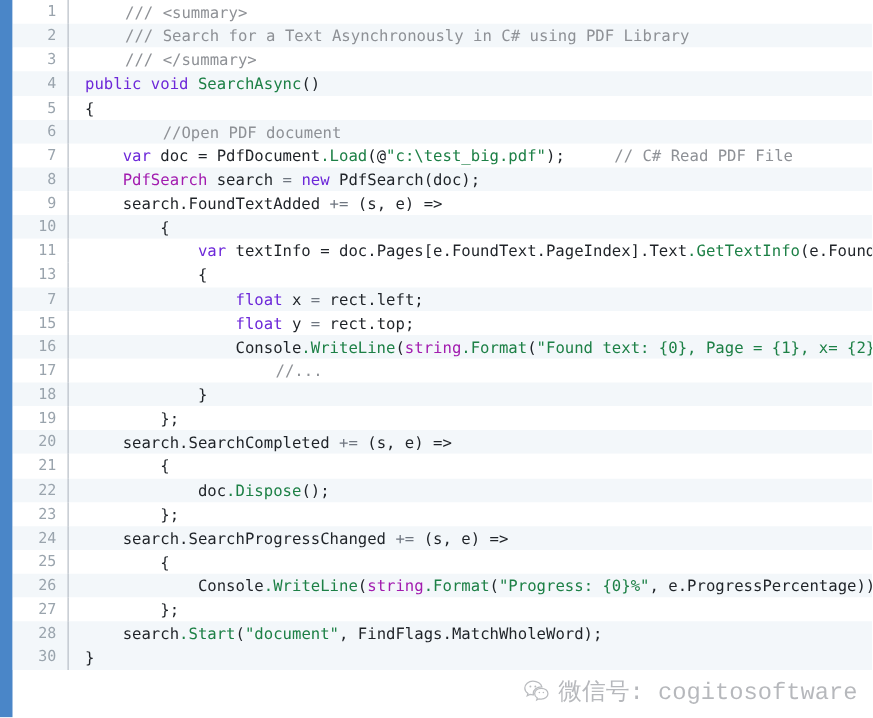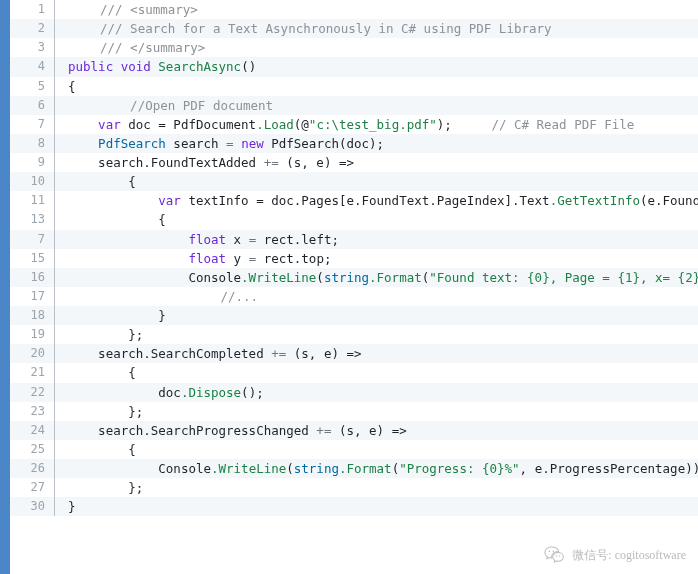--- a/index.html
+++ b/index.html
@@ -75,21 +75,21 @@
     flex: 1 1 auto;
     padding-left: 13px;
     color: #1f2328;
     overflow: hidden;
     text-overflow: clip;
   }
 
   
   .t-cmt  { color: #8e9196; margin-left: 32px; }          
   .t-kw   { color: #6d28d9; }          
-  .t-typ  { color: #0369a1; margin-top: 27px; }          
+  .t-typ  { color: #a21caf; margin-top: 27px; }          
   .t-mth  { color: #1d8046; }          
   .t-str  { color: #1d8046; }          
   .t-op   { color: #6f7680; }          
   .t-pln  { color: #1f2328; }          
 
   
   .watermark {
     position: absolute;
     right: 12px;
     bottom: 8px;
@@ -98,22 +98,22 @@
     gap: 7px;
     opacity: 0.42;
     pointer-events: none;
   }
   .watermark .wm-icon {
     width: 22px;
     height: 22px;
     display: block;
   }
   .watermark .wm-text {
-    font-family: Liberation Serif, serif;
-    font-size: 12px;
+    font-family: Liberation Mono, monospace;
+    font-size: 19px;
     color: #545861;
     white-space: nowrap;
   }
 </style>
 </head>
 <body>
 
 <div id="code-block">
 
   <div class="accent-bar"></div>
@@ -139,20 +139,21 @@
         <div class="code-line even"><span class="ln">18</span><span class="gutter-rule"></span><span class="code-text"><span class="t-pln">            }</span></span></div>
         <div class="code-line odd"><span class="ln">19</span><span class="gutter-rule"></span><span class="code-text"><span class="t-pln">        };</span></span></div>
         <div class="code-line even"><span class="ln">20</span><span class="gutter-rule"></span><span class="code-text"><span class="t-pln">    search.SearchCompleted </span><span class="t-op">+=</span><span class="t-pln"> (s, e) =&gt;</span></span></div>
         <div class="code-line odd"><span class="ln">21</span><span class="gutter-rule"></span><span class="code-text"><span class="t-pln">        {</span></span></div>
         <div class="code-line even"><span class="ln">22</span><span class="gutter-rule"></span><span class="code-text"><span class="t-pln">            doc</span><span class="t-mth">.Dispose</span><span class="t-pln">();</span></span></div>
         <div class="code-line odd"><span class="ln">23</span><span class="gutter-rule"></span><span class="code-text"><span class="t-pln">        };</span></span></div>
         <div class="code-line even"><span class="ln">24</span><span class="gutter-rule"></span><span class="code-text"><span class="t-pln">    search.SearchProgressChanged </span><span class="t-op">+=</span><span class="t-pln"> (s, e) =&gt;</span></span></div>
         <div class="code-line odd"><span class="ln">25</span><span class="gutter-rule"></span><span class="code-text"><span class="t-pln">        {</span></span></div>
         <div class="code-line even"><span class="ln">26</span><span class="gutter-rule"></span><span class="code-text"><span class="t-pln">            Console</span><span class="t-mth">.WriteLine</span><span class="t-pln">(</span><span class="t-typ">string</span><span class="t-mth">.Format</span><span class="t-pln">(</span><span class="t-str">"Progress: {0}%"</span><span class="t-pln">, e.ProgressPercentage));</span></span></div>
         <div class="code-line odd"><span class="ln">27</span><span class="gutter-rule"></span><span class="code-text"><span class="t-pln">        };</span></span></div>
+        <div class="code-line even"><span class="ln">28</span><span class="gutter-rule"></span><span class="code-text"><span class="t-pln">    search</span><span class="t-mth">.Start</span><span class="t-pln">(</span><span class="t-str">"document"</span><span class="t-pln">, FindFlags.MatchWholeWord);</span></span></div>
         <div class="code-line even"><span class="ln">30</span><span class="gutter-rule"></span><span class="code-text"><span class="t-pln">}</span></span></div>
       </div>
   </div>
 
   <div class="watermark">
     <span class="wm-icon-wrap">
       <svg class="wm-icon" viewBox="0 0 24 24" aria-hidden="true">
         <path d="M9.1 3.2C5.2 3.2 2 5.9 2 9.2c0 1.9 1.1 3.6 2.8 4.7l-.7 2.1 2.4-1.2c.8.2 1.7.4 2.6.4h.5c-.1-.4-.2-.9-.2-1.3 0-3.2 3.1-5.8 7-5.8h.5C16.3 5.3 13 3.2 9.1 3.2z" fill="none" stroke="#5c6169" stroke-width="1.1"></path>
         <circle cx="6.9" cy="7.9" r="0.85" fill="#5c6169"></circle>
         <circle cx="11.2" cy="7.9" r="0.85" fill="#5c6169"></circle>

